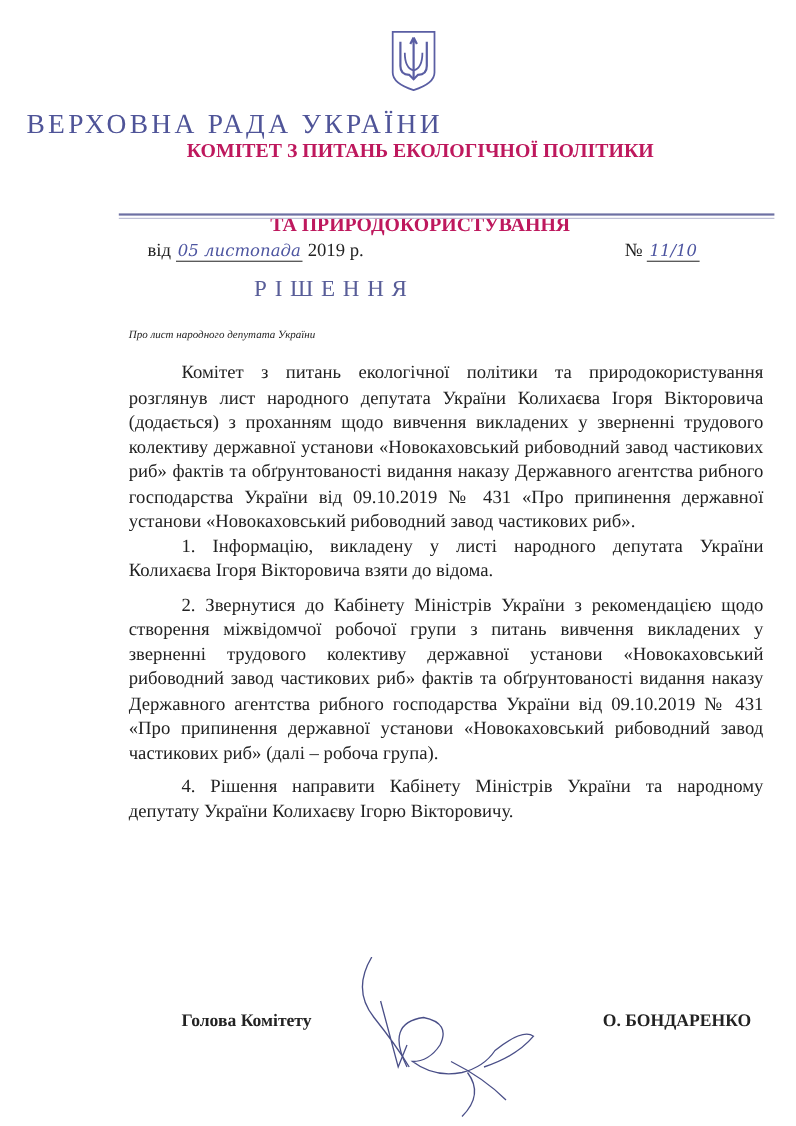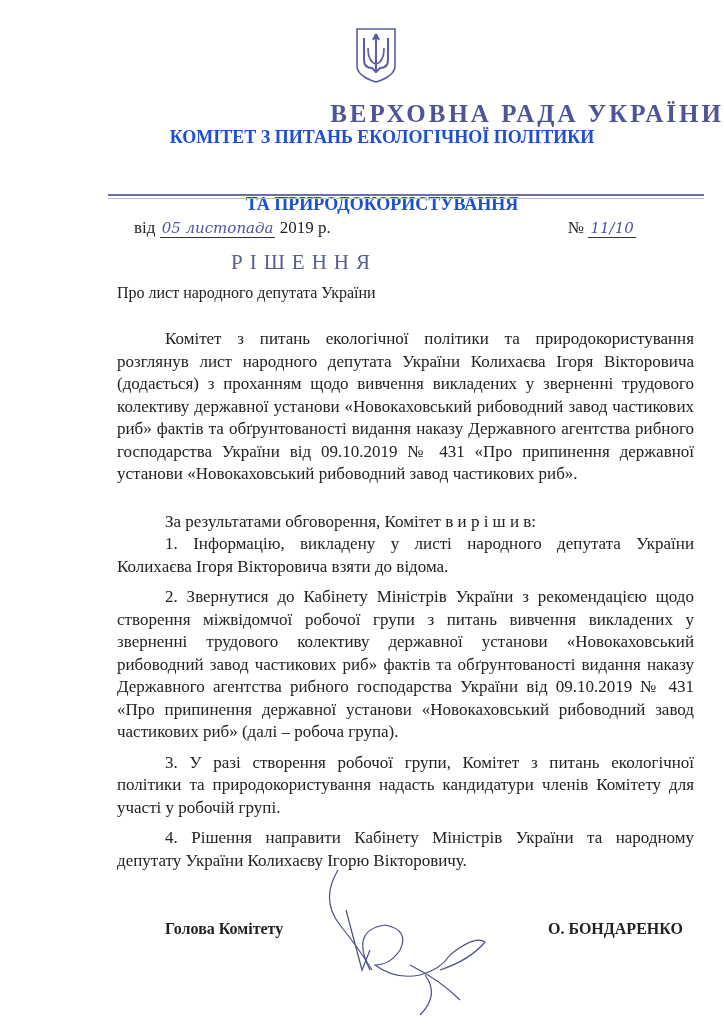--- a/index.html
+++ b/index.html
@@ -1,32 +1,32 @@
 <!DOCTYPE html>
 <html><head>
 <meta charset="utf-8">
 <style>
   html, body { margin: 0; padding: 0; background: #ffffff; }
   body { width: 724px; height: 1024px; position: relative; overflow: hidden;
          font-family: "Liberation Serif", serif; color: #222; }
   .emblem { position: absolute; left: 354px; top: 26px; width: 44px; height: 58px; }
-  .h1 { position: absolute; left: 0; width: 724px; text-align: right; top: 100px;
-        font-size: 25px; font-weight: bold; letter-spacing: 3px; color: #4f5498; padding-left: 24px; box-sizing: border-box; }
-  .h2 { position: absolute; left: 0; width: 724px; text-align: center; font-size: 18px; font-weight: bold; color: #1d4ed8; padding-left: 40px; box-sizing: border-box; }
+  .h1 { position: absolute; left: 0; width: 724px; text-align: left; top: 100px;
+        font-size: 25px; font-weight: normal; letter-spacing: 3px; color: #4f5498; padding-left: 24px; box-sizing: border-box; }
+  .h2 { position: absolute; left: 0; width: 724px; text-align: center; font-size: 18px; font-weight: bold; color: #be185d; padding-left: 40px; box-sizing: border-box; }
   .h2a { top: 127px; }
   .h2b { top: 150px; margin-top: 44px; }
   .rule1 { position: absolute; left: 108px; width: 596px; top: 194px; height: 2px; background: #6d70a3; }
   .rule2 { position: absolute; left: 108px; width: 596px; top: 198px; height: 1px; background: #b9bbd3; }
   .dateline { position: absolute; top: 218px; left: 134px; font-size: 17px; }
   .hand { font-family: "DejaVu Serif", serif; font-style: italic; color: #4d55a0; font-size: 15px;
           border-bottom: 1px solid #333; display: inline-block; padding: 0 2px; }
   .numline { position: absolute; top: 218px; left: 568px; font-size: 17px; }
   .title { position: absolute; top: 250px; left: 0; width: 578px; text-align: center; font-size: 21px;
            letter-spacing: 7px; color: #585d98; padding-left: 30px; box-sizing: border-box; }
-  .subject { position: absolute; top: 284px; left: 117px; font-size: 16px; line-height: 17px; }
+  .subject { position: absolute; top: 296px; left: 117px; font-size: 10px; line-height: 17px; font-style: italic; }
   .body { position: absolute; left: 117px; width: 577px; font-size: 17px; line-height: 22.5px; text-align: justify; }
   .p { margin: 0; text-indent: 48px; }
   .p.gap { margin-top: 8px; }
   .sig-role { position: absolute; top: 920px; left: 165px; font-size: 16px; font-weight: bold; text-align: center; }
   .sig-name { position: absolute; top: 920px; left: 548px; font-size: 16px; font-weight: bold; }
   .signature { position: absolute; left: 300px; top: 870px; width: 200px; height: 150px; }
 </style>
 </head>
 <body>
 
@@ -54,24 +54,22 @@
 </div>
 
 <div class="title">РІШЕННЯ</div>
 
 <div class="subject">
   <div>Про лист народного депутата України</div>
 </div>
 
 <div class="body" style="top:328px;">
   <p class="p">Комітет з питань екологічної політики та природокористування розглянув лист народного депутата України Колихаєва Ігоря Вікторовича (додається) з проханням щодо вивчення викладених у зверненні трудового колективу державної установи «Новокаховський рибоводний завод частикових риб» фактів та обґрунтованості видання наказу Державного агентства рибного господарства України від 09.10.2019 № 431 «Про припинення державної установи «Новокаховський рибоводний завод частикових риб».</p>
-  <p class="p" style="margin-top:25px;">За результатами обговорення, Комітет  в и р і ш и в:</p>
   <p class="p">1. Інформацію, викладену у листі народного депутата України Колихаєва Ігоря Вікторовича взяти до відома.</p>
   <p class="p gap">2. Звернутися до Кабінету Міністрів України з рекомендацією щодо створення міжвідомчої робочої групи з питань вивчення викладених у зверненні трудового колективу державної установи «Новокаховський рибоводний завод частикових риб» фактів та обґрунтованості видання наказу Державного агентства рибного господарства України від 09.10.2019 № 431 «Про припинення державної установи «Новокаховський рибоводний завод частикових риб» (далі – робоча група).</p>
-  <p class="p gap">3. У разі створення робочої групи, Комітет з питань екологічної політики та природокористування надасть кандидатури членів Комітету для участі у робочій групі.</p>
   <p class="p gap">4. Рішення направити Кабінету Міністрів України та народному депутату України Колихаєву Ігорю Вікторовичу.</p>
 </div>
 
 <div class="sig-role">Голова Комітету</div>
 <svg class="signature" viewBox="0 0 200 150">
   <path d="M38 0 Q20 30 40 55 Q60 80 72 100 M46 40 L62 100 L70 80" fill="none" stroke="#4a4f88" stroke-width="1.2"></path>
   <path d="M70 100 Q50 60 85 55 Q110 60 100 80 Q90 95 75 95 Q95 110 120 105 Q140 100 150 85 Q175 65 185 72 Q170 90 140 100" fill="none" stroke="#4a4f88" stroke-width="1.2"></path>
   <path d="M110 95 Q140 110 160 130 M125 105 Q140 125 120 145" fill="none" stroke="#4a4f88" stroke-width="1.2"></path>
 </svg>
 <div class="sig-name">О. БОНДАРЕНКО</div>

